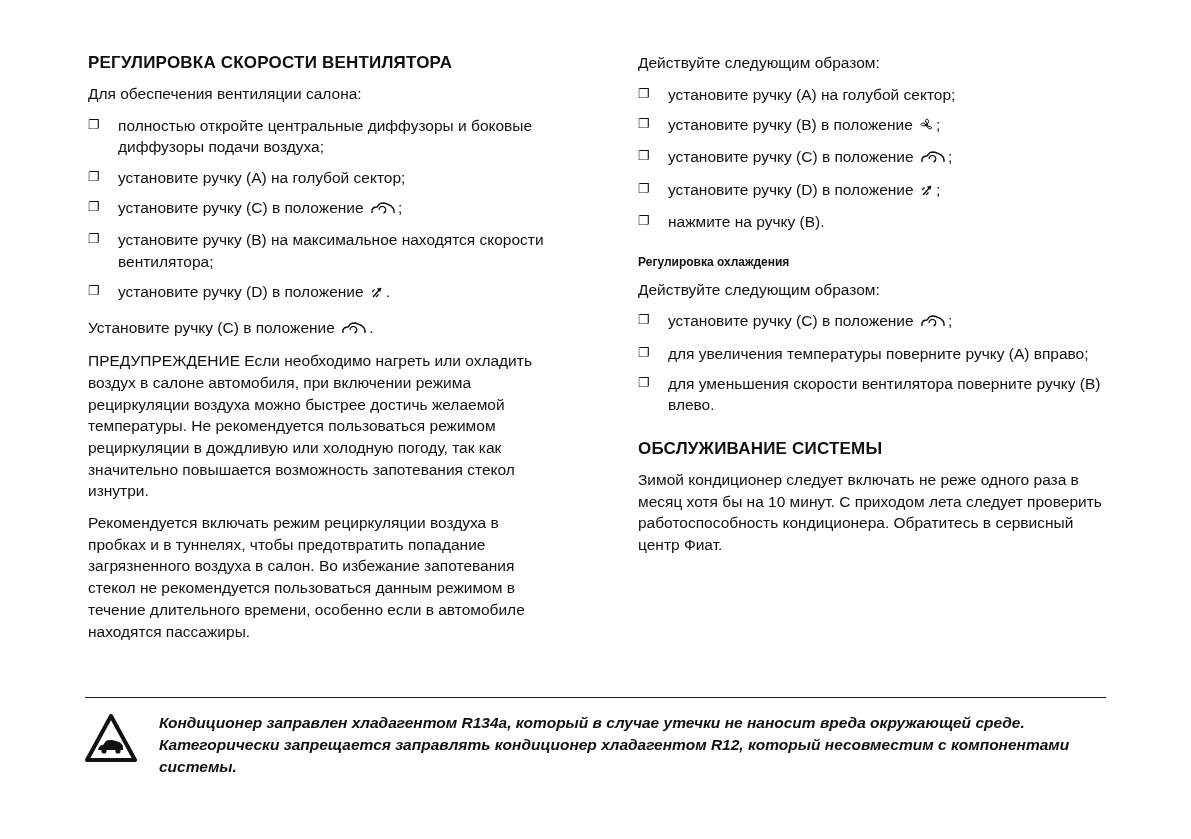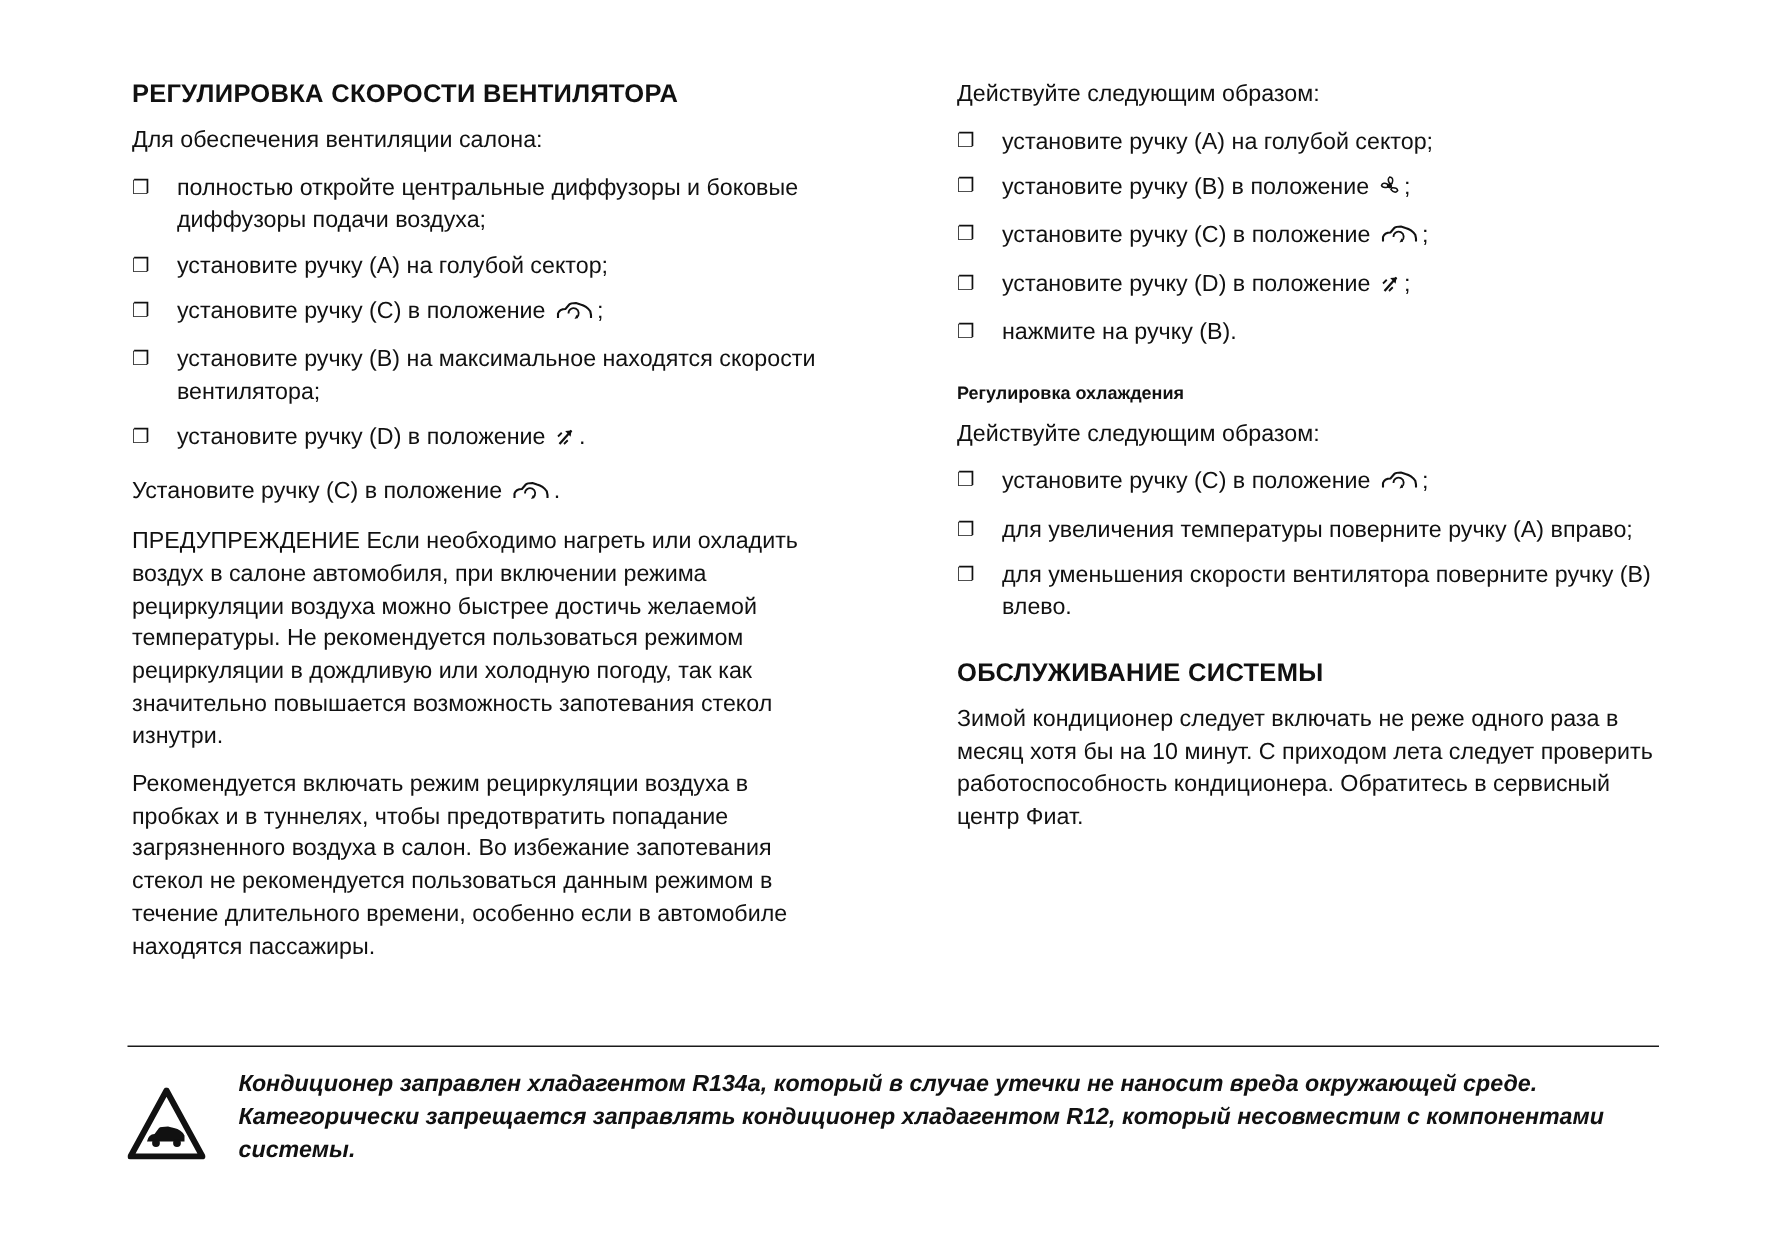--- a/index.html
+++ b/index.html
@@ -68,21 +68,21 @@
     position: absolute;
     left: 85px; top: 697px;
     width: 1021px; height: 0;
     border-top: 1.5px solid #1a1a1a;
   }
   .footer {
     position: absolute;
     left: 85px; top: 712px;
     width: 1040px;
     display: flex;
-    align-items: flex-end;
+    align-items: flex-start;
     gap: 22px;
   }
   .warn-icon { flex: 0 0 52px; padding-top: 2px; }
   .footer-text {
     font-size: 15.5px;
     font-weight: bold;
     font-style: italic;
     line-height: 1.42;
     padding-top: 0px;
   }

